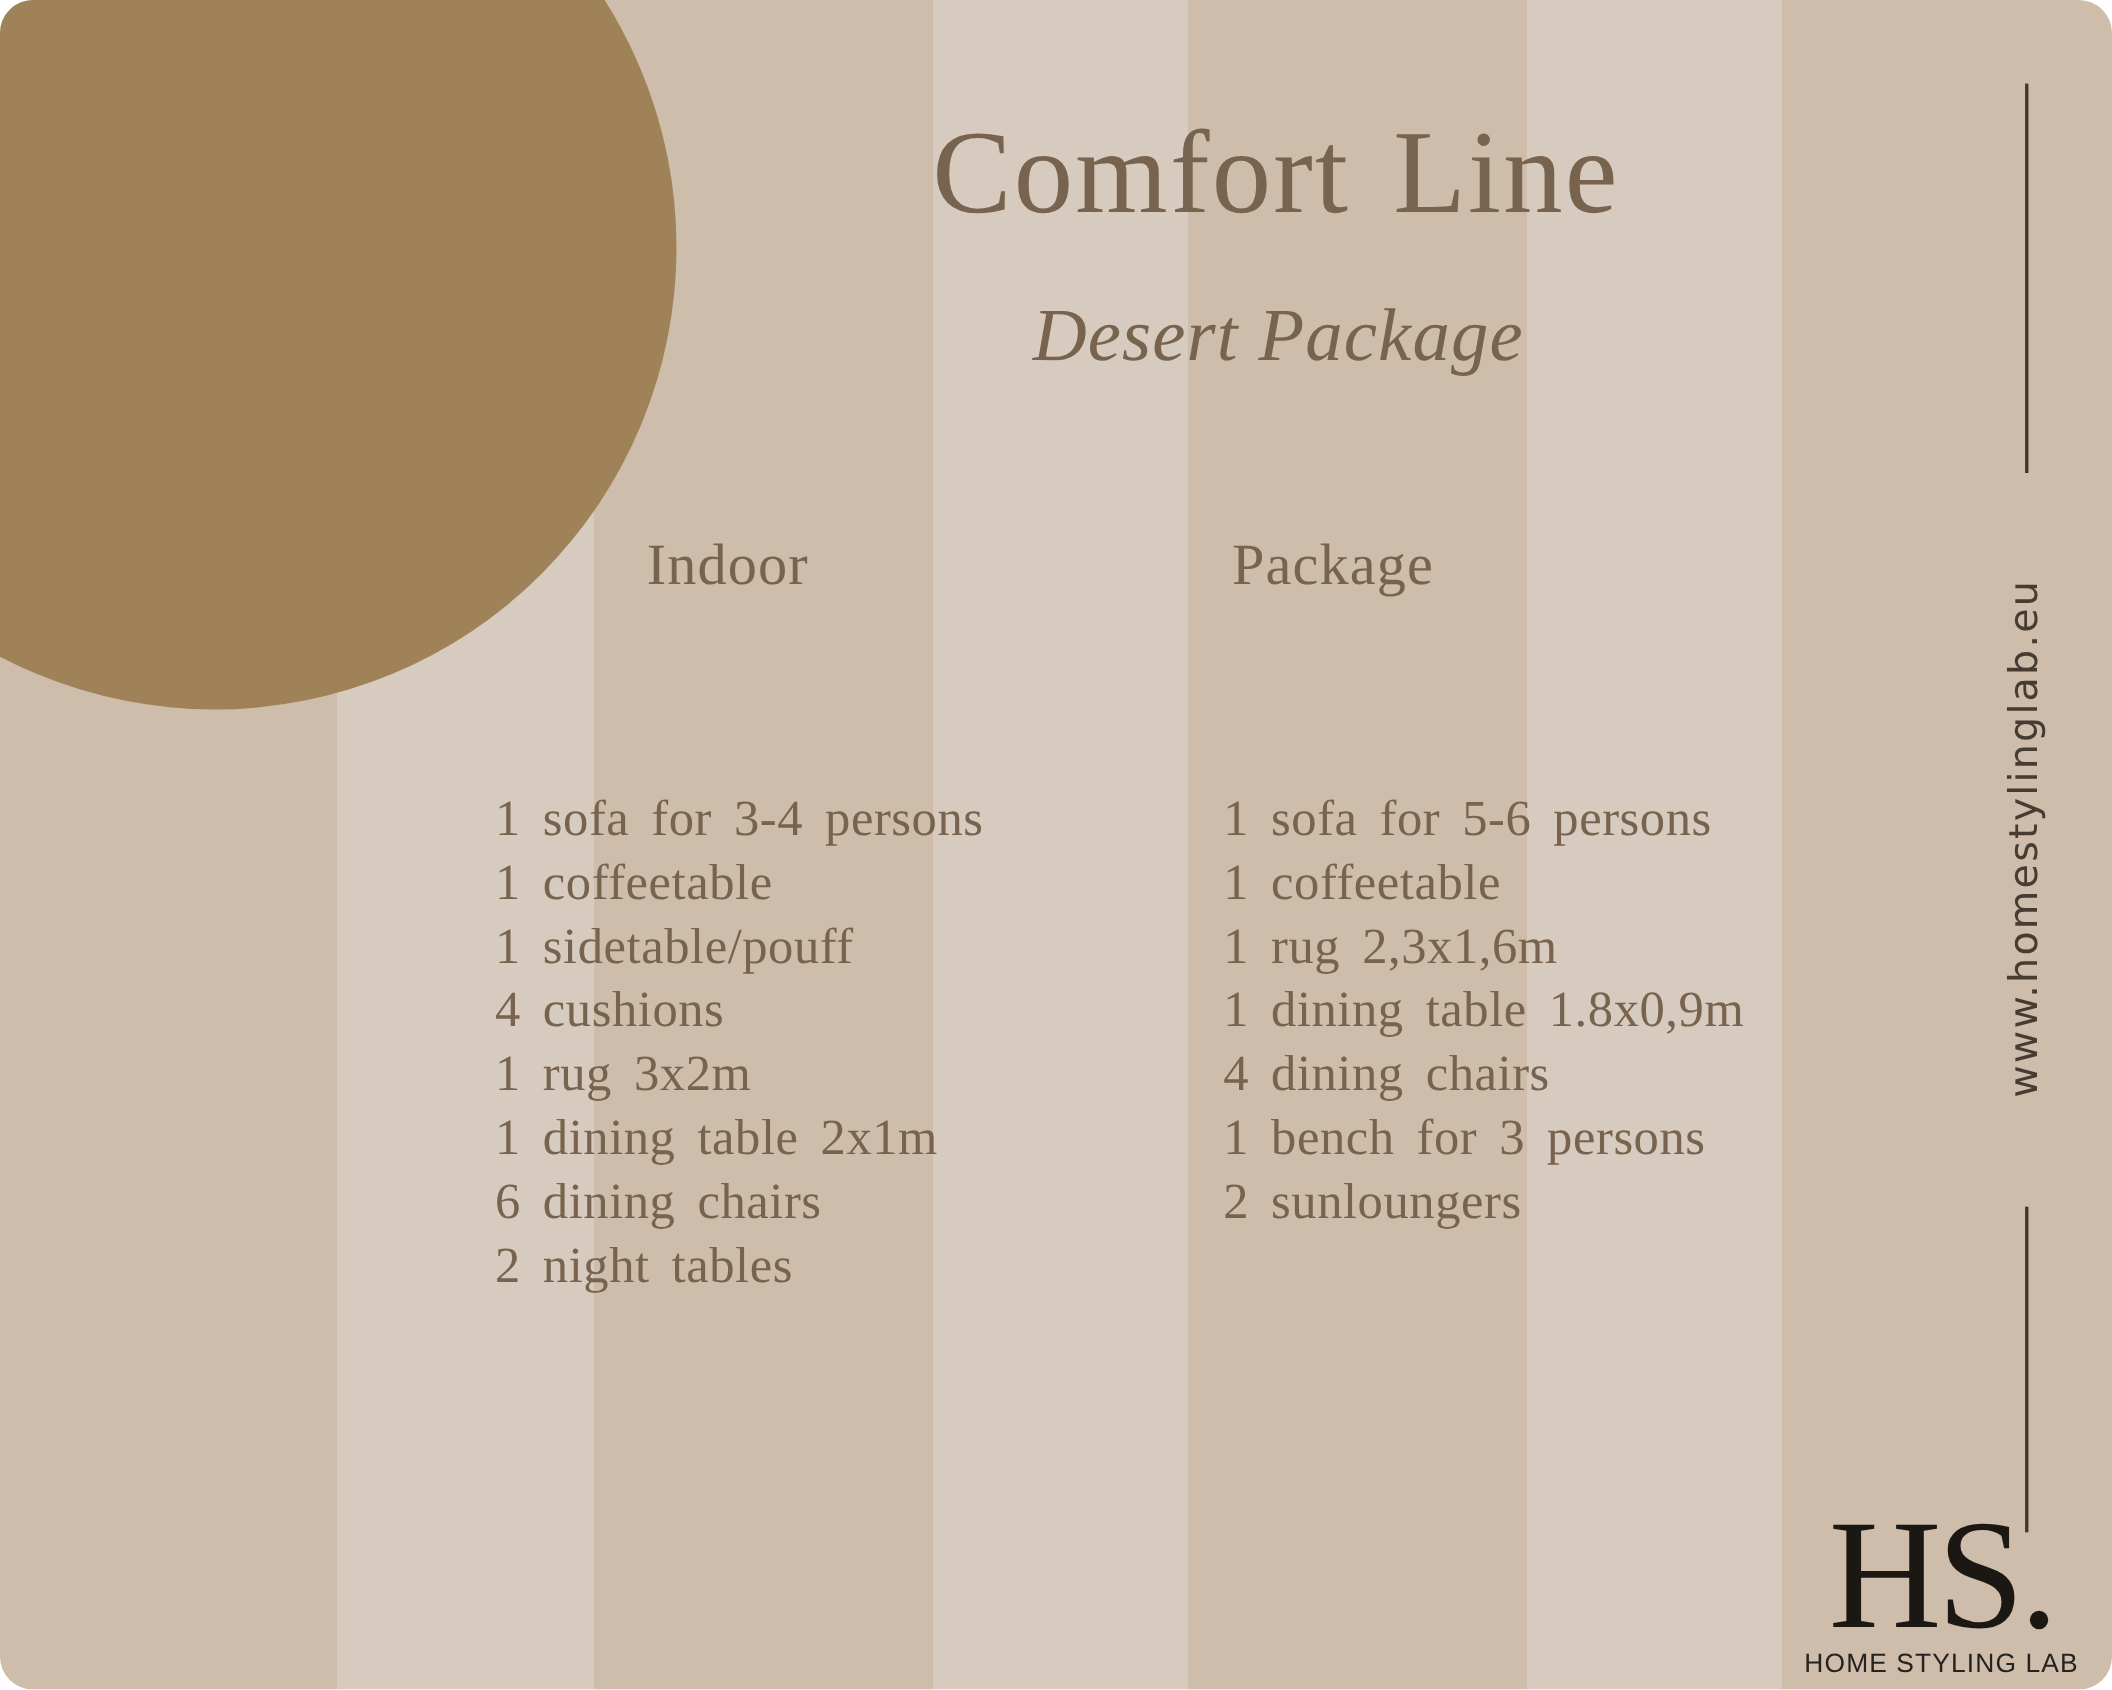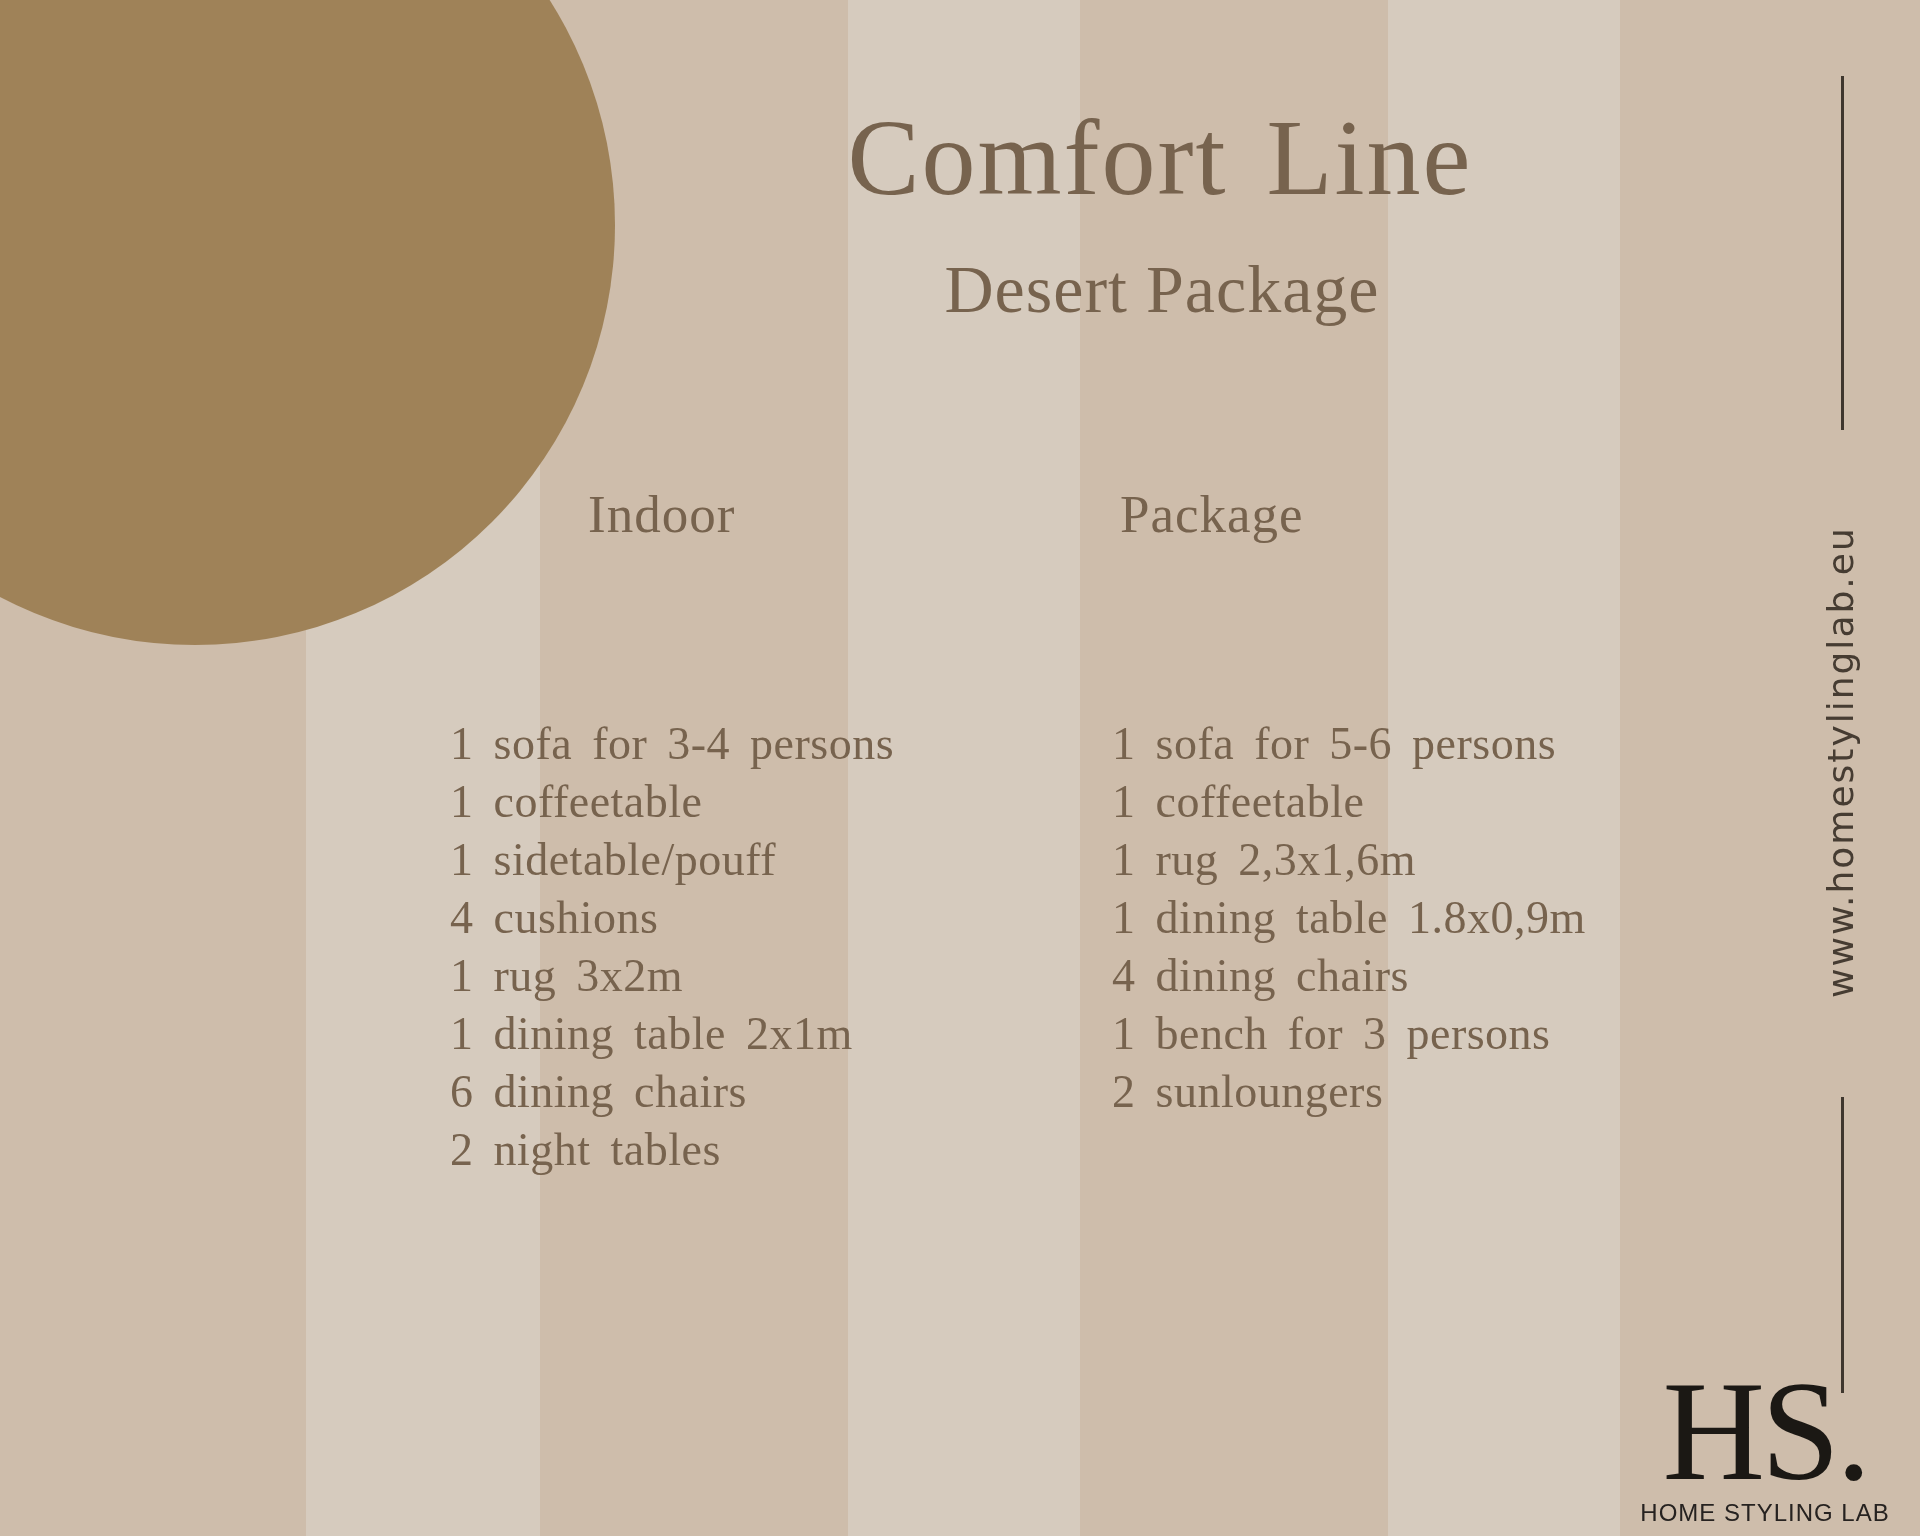--- a/index.html
+++ b/index.html
@@ -11,20 +11,21 @@
     background: linear-gradient(to right,
       #cebdab 0px,    #cebdab 306px,
       #d6cbbe 306px,  #d6cbbe 540px,
       #cebdab 540px,  #cebdab 848px,
       #d6cbbe 848px,  #d6cbbe 1080px,
       #cebdab 1080px, #cebdab 1388px,
       #d6cbbe 1388px, #d6cbbe 1620px,
       #cebdab 1620px, #cebdab 1920px);
     font-family: "Liberation Serif", serif;
     color: #77634e;
+    border-radius: 30px;
   }
   .circle {
     position: absolute;
     left: -225px;
     top: -195px;
     width: 840px;
     height: 840px;
     border-radius: 50%;
     background: #9f8258;
   }
@@ -36,27 +37,28 @@
     font-size: 108px;
     line-height: 1.0;
     text-align: center;
     letter-spacing: 2px;
     word-spacing: 10px;
     white-space: nowrap;
   }
   .subtitle {
     position: absolute;
     left: 662px;
-    top: 255px;
+    top: 270px;
     width: 1000px;
     font-size: 68px;
     line-height: 1.0;
     text-align: center;
     letter-spacing: 1px;
     white-space: nowrap;
+    font-style: italic;
   }
   .col-heading {
     position: absolute;
     top: 488px;
     font-size: 53px;
     line-height: 1.0;
     letter-spacing: 1px;
     white-space: nowrap;
   }
   #heading-indoor  { left: 588px; }

